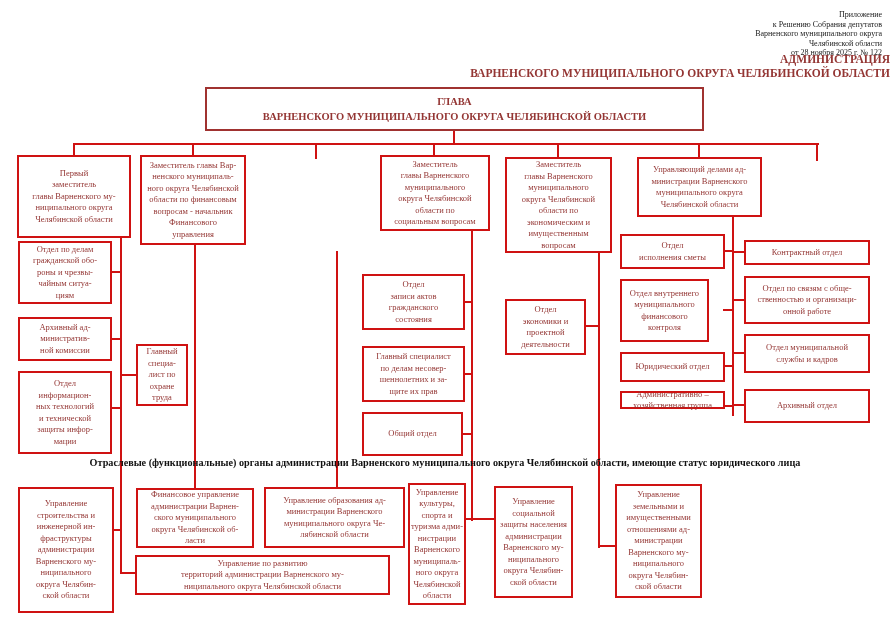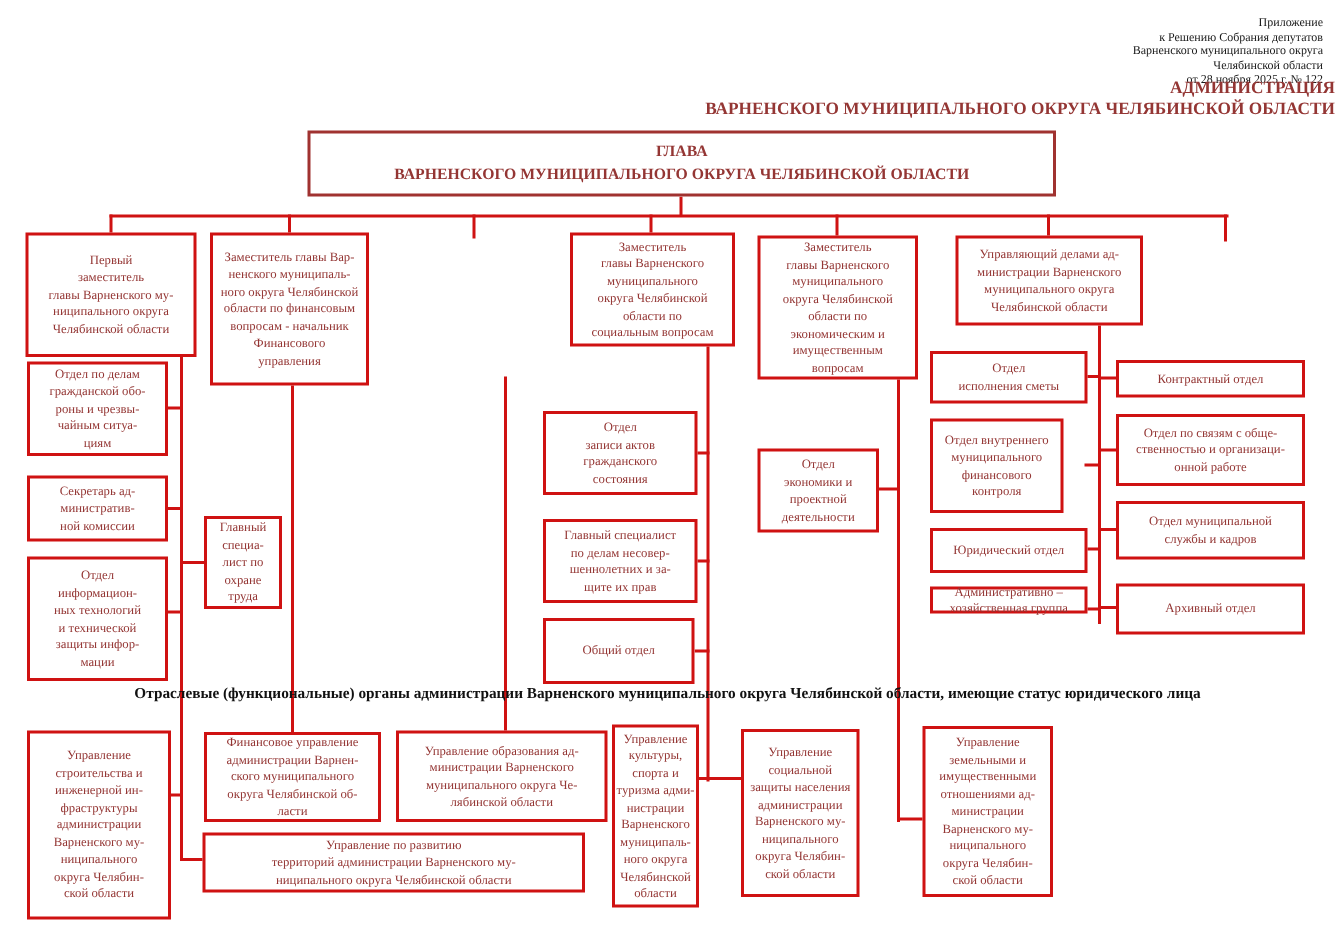--- a/index.html
+++ b/index.html
@@ -98,21 +98,21 @@
   <div class="section-header">Отраслевые (функциональные) органы администрации Варненского муниципального округа Челябинской области, имеющие статус юридического лица</div>
 
   <div class="box glava" style="left:205px;top:87px;width:499px;height:44px">ГЛАВА
 ВАРНЕНСКОГО МУНИЦИПАЛЬНОГО ОКРУГА ЧЕЛЯБИНСКОЙ ОБЛАСТИ</div>
 
   <div class="box" style="left:17px;top:155px;width:114px;height:83px">Первый
 заместитель
 главы Варненского му-
 ниципального округа
 Челябинской области</div>
-  <div class="box" style="left:140px;top:155px;width:106px;height:102px">Заместитель главы Вар-
+  <div class="box" style="left:140px;top:155px;width:106px;height:90px">Заместитель главы Вар-
 ненского муниципаль-
 ного округа Челябинской
 области по финансовым
 вопросам - начальник
 Финансового
 управления</div>
   <div class="box" style="left:380px;top:155px;width:110px;height:76px">Заместитель
 главы Варненского
 муниципального
 округа Челябинской
@@ -129,21 +129,21 @@
   <div class="box" style="left:637px;top:157px;width:125px;height:60px">Управляющий делами ад-
 министрации Варненского
 муниципального округа
 Челябинской области</div>
 
   <div class="box" style="left:18px;top:241px;width:94px;height:63px">Отдел по делам
 гражданской обо-
 роны и чрезвы-
 чайным ситуа-
 циям</div>
-  <div class="box" style="left:18px;top:317px;width:94px;height:44px">Секретарь ад-
+  <div class="box" style="left:18px;top:317px;width:94px;height:44px">Архивный ад-
 министратив-
 ной комиссии</div>
   <div class="box" style="left:18px;top:371px;width:94px;height:83px">Отдел
 информацион-
 ных технологий
 и технической
 защиты инфор-
 мации</div>
   <div class="box" style="left:136px;top:344px;width:52px;height:62px">Главный
 специа-

